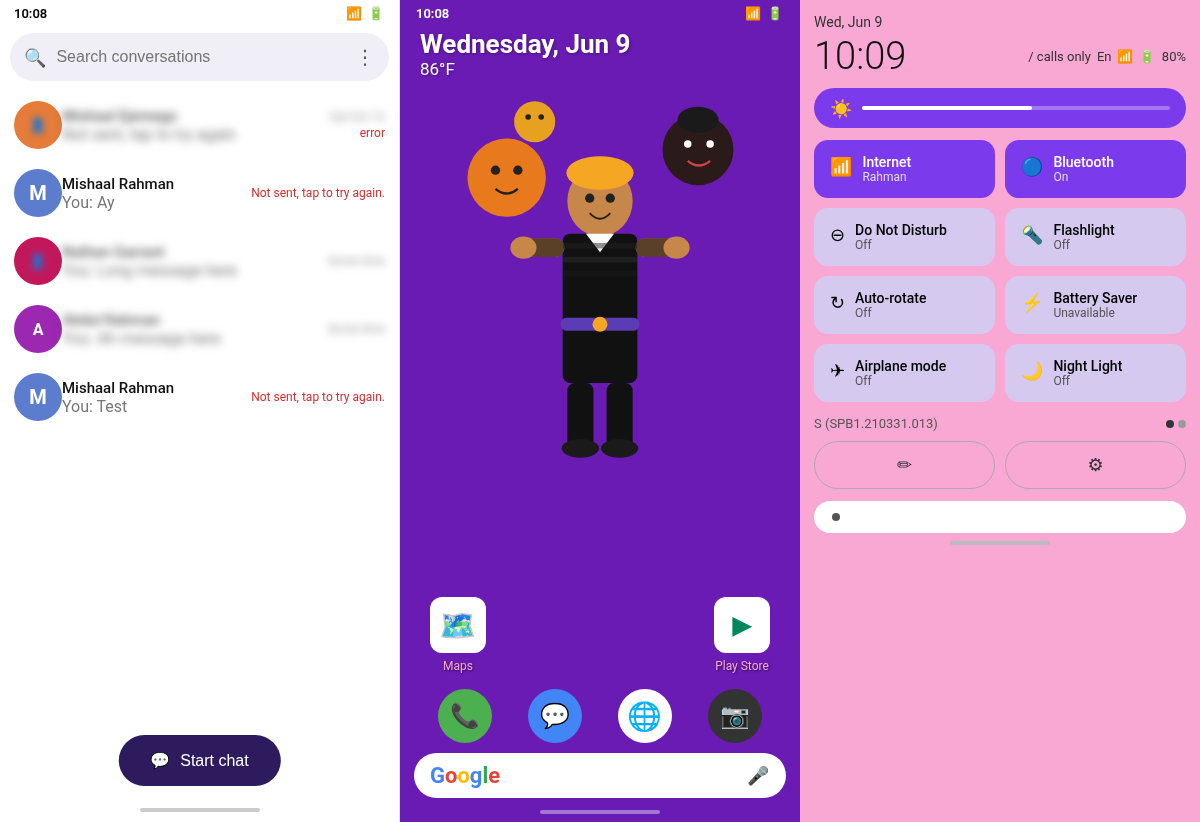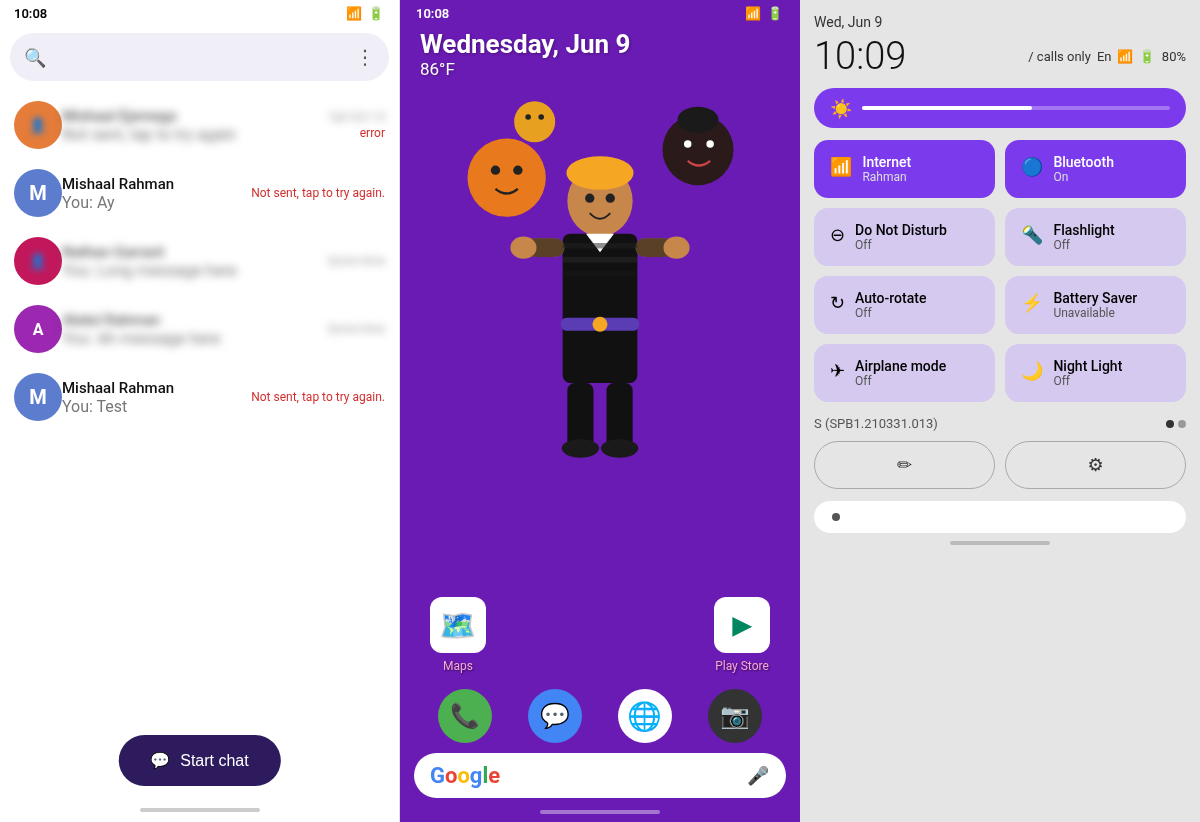--- a/index.html
+++ b/index.html
@@ -285,21 +285,21 @@
       height: 4px;
       background: #ffffff66;
       border-radius: 2px;
       margin: 4px auto 8px;
     }
 
     
     .panel-qs {
       width: 400px;
       height: 822px;
-      background: #e5e5e5;
+      background: #f9a8d4;
       display: flex;
       flex-direction: column;
       padding: 14px 14px 10px;
     }
     .qs-date {
       font-size: 14px;
       color: #333;
       margin-bottom: 4px;
     }
     .qs-time-row {
@@ -454,20 +454,21 @@
   <div class="status-bar">
     <span>10:08</span>
     <div class="status-bar-right">
       <span>📶</span>
       <span>🔋</span>
     </div>
   </div>
 
   <div class="search-bar">
     <span class="search-icon-circle">🔍</span>
+    <input type="text" placeholder="Search conversations" style="">
     <span class="more-icon">⋮</span>
   </div>
 
   <div class="conversation-list">
 
     <div class="conv-item">
       <div class="avatar av-orange">
         <span style="filter:blur(3px); font-size:14px;">👤</span>
       </div>
       <div class="conv-content">

